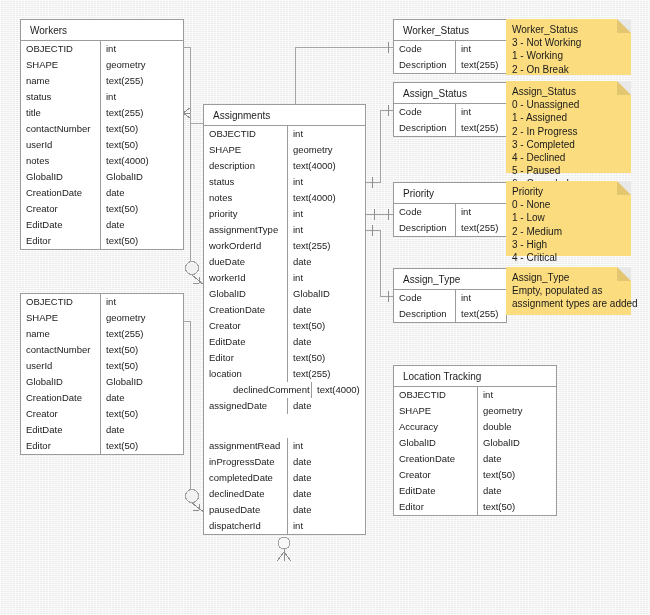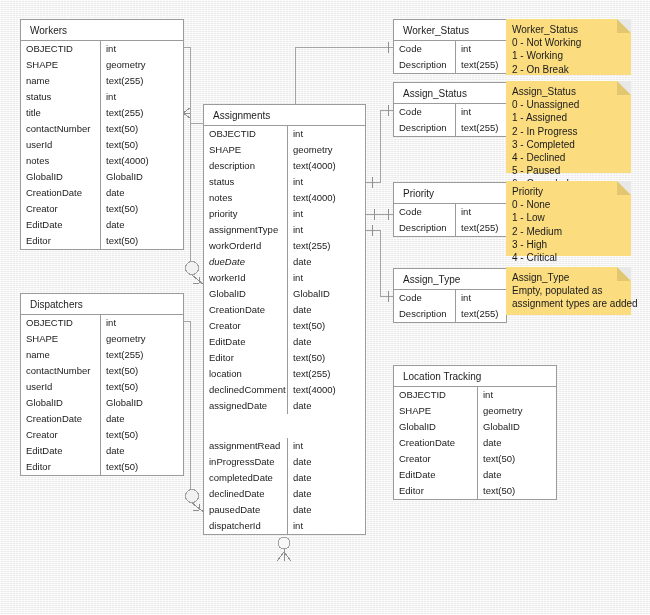--- a/index.html
+++ b/index.html
@@ -203,21 +203,20 @@
           <div class="field-type">date</div>
         </div>
         <div class="field-row">
           <div class="field-name" style="width: 80px;">Editor</div>
           <div class="field-type">text(50)</div>
         </div>
       </div>
   </div>
 
   <div class="entity" id="e-dispatchers" style="left:20px; top:293px; width:164px;">
-    <div class="entity-title">Dispatchers</div>
     <div class="entity-body">
         <div class="field-row" style="border-bottom: none;">
           <div class="field-name" style="width: 80px;">OBJECTID</div>
           <div class="field-type">int</div>
         </div>
         <div class="field-row" style="border-bottom: none;">
           <div class="field-name" style="width: 80px;">SHAPE</div>
           <div class="field-type">geometry</div>
         </div>
         <div class="field-row" style="border-bottom: none;">
@@ -284,21 +283,21 @@
         </div>
         <div class="field-row" style="border-bottom: none;">
           <div class="field-name" style="width: 84px;">assignmentType</div>
           <div class="field-type">int</div>
         </div>
         <div class="field-row" style="border-bottom: none;">
           <div class="field-name" style="width: 84px;">workOrderId</div>
           <div class="field-type">text(255)</div>
         </div>
         <div class="field-row" style="border-bottom: none;">
-          <div class="field-name" style="width: 84px; font-style: italic;">dueDate</div>
+          <div class="field-name" style="width: 84px;">dueDate</div>
           <div class="field-type">date</div>
         </div>
         <div class="field-row" style="border-bottom: none; justify-content: flex-end;">
           <div class="field-name" style="width: 84px;">workerId</div>
           <div class="field-type">int</div>
         </div>
         <div class="field-row" style="border-bottom: none;">
           <div class="field-name" style="width: 84px;">GlobalID</div>
           <div class="field-type">GlobalID</div>
         </div>
@@ -316,21 +315,21 @@
         </div>
         <div class="field-row" style="border-bottom: none;">
           <div class="field-name" style="width: 84px;">Editor</div>
           <div class="field-type">text(50)</div>
         </div>
         <div class="field-row" style="border-bottom: none;">
           <div class="field-name" style="width: 84px;">location</div>
           <div class="field-type">text(255)</div>
         </div>
         <div class="field-row" style="border-bottom: none;">
-          <div class="field-name" style="width: 84px;">declinedComment</div>
+          <div class="field-name" style="width: 84px; margin-left: 24px;">declinedComment</div>
           <div class="field-type">text(4000)</div>
         </div>
         <div class="field-row" style="border-bottom: none;">
           <div class="field-name" style="width: 84px;">assignedDate</div>
           <div class="field-type">date</div>
         </div>
         <div class="field-row" style="border-bottom: none; margin-top: 24px;">
           <div class="field-name" style="width: 84px;">assignmentRead</div>
           <div class="field-type">int</div>
         </div>
@@ -416,20 +415,24 @@
   <div class="entity" id="e-location-tracking" style="left:393px; top:365px; width:164px;">
     <div class="entity-title">Location Tracking</div>
     <div class="entity-body">
         <div class="field-row" style="border-bottom: none;">
           <div class="field-name" style="width: 84px;">OBJECTID</div>
           <div class="field-type">int</div>
         </div>
         <div class="field-row" style="border-bottom: none;">
           <div class="field-name" style="width: 84px;">SHAPE</div>
           <div class="field-type">geometry</div>
+        </div>
+        <div class="field-row" style="border-bottom: none;">
+          <div class="field-name" style="width: 84px;">Accuracy</div>
+          <div class="field-type">double</div>
         </div>
         <div class="field-row" style="border-bottom: none;">
           <div class="field-name" style="width: 84px;">GlobalID</div>
           <div class="field-type">GlobalID</div>
         </div>
         <div class="field-row" style="border-bottom: none;">
           <div class="field-name" style="width: 84px;">CreationDate</div>
           <div class="field-type">date</div>
         </div>
         <div class="field-row" style="border-bottom: none;">
@@ -445,21 +448,21 @@
           <div class="field-type">text(50)</div>
         </div>
       </div>
   </div>
 
 
   <div class="note" id="n-worker-status" style="left:506px; top:19px; width:125px; height:56px;">
     <span class="fold"></span>
     <div>
         <span class="note-line">Worker_Status</span>
-        <span class="note-line">0 - Not Working</span>
+        <span class="note-line">3 - Not Working</span>
         <span class="note-line">1 - Working</span>
         <span class="note-line">2 - On Break</span>
       </div>
   </div>
 
   <div class="note" id="n-assign-status" style="left:506px; top:81px; width:125px; height:92px;">
     <span class="fold"></span>
     <div>
         <span class="note-line">Assign_Status</span>
         <span class="note-line">0 - Unassigned</span>

